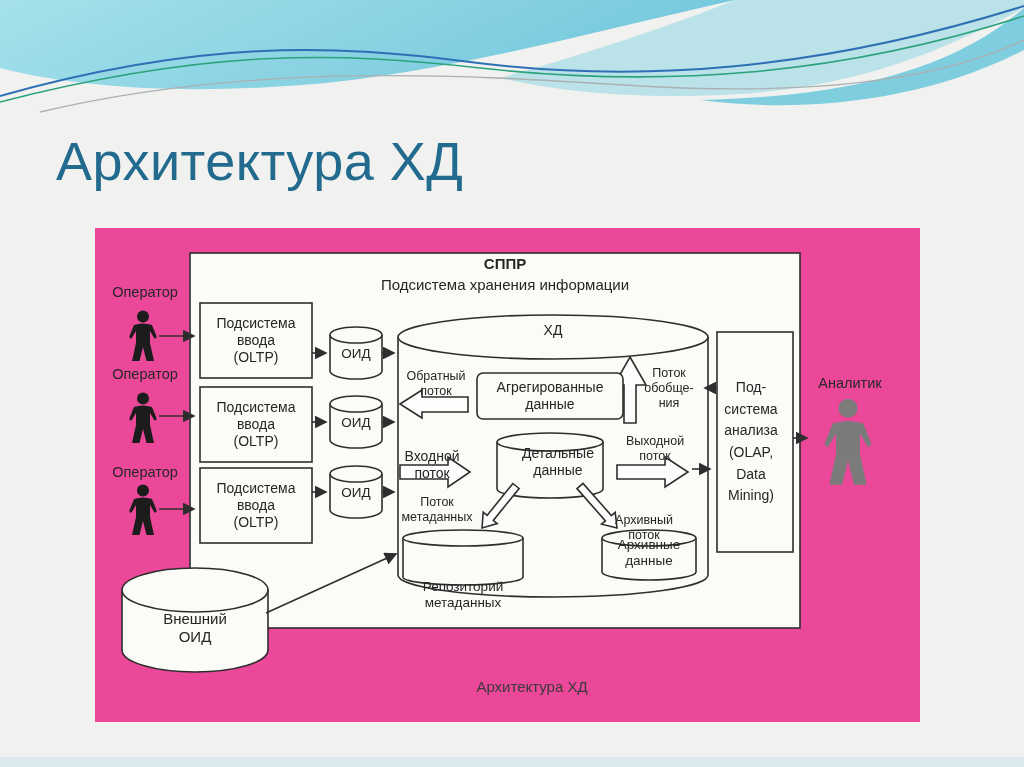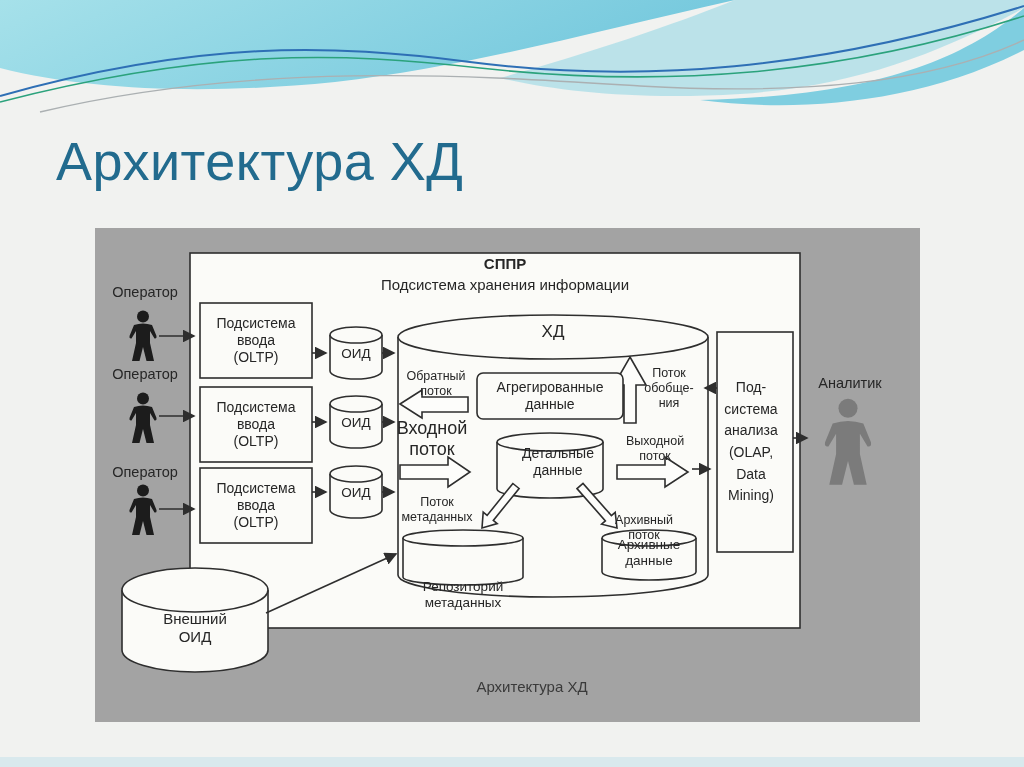--- a/index.html
+++ b/index.html
@@ -8,21 +8,21 @@
     background:#F1F2F0; font-family:"Liberation Sans", sans-serif;
   }
   .decor-top { position:absolute; left:0; top:0; }
   .bottom-strip { position:absolute; left:0; bottom:0; width:1024px; height:10px; background:#D9E9ED; }
   .title {
     position:absolute; left:56px; top:130px; width:800px;
     font-size:54px; color:#226B8E; letter-spacing:0.5px;
   }
   .scan {
     position:absolute; left:95px; top:228px; width:825px; height:494px;
-    background:#a3a3a3;
+    background:#ec4899;
   }
   .scan svg { position:absolute; left:0; top:0; }
   .lbl {
     position:absolute; color:#262626; text-align:center;
     white-space:pre-line; line-height:1.18;
   }
   .box-txt {
     position:absolute; display:flex; align-items:center; justify-content:center;
     text-align:center; white-space:pre-line; color:#262626; line-height:1.22;
   }
@@ -165,28 +165,28 @@
 ввода
 (OLTP)</div>
     <div class="box-txt" style="left:105px; top:240px; width:112px; height:75px; font-size:14px;">Подсистема
 ввода
 (OLTP)</div>
 
     <div class="lbl" style="left:235px; top:118px; width:52px; font-size:13.5px;">ОИД</div>
     <div class="lbl" style="left:235px; top:187px; width:52px; font-size:13.5px;">ОИД</div>
     <div class="lbl" style="left:235px; top:257px; width:52px; font-size:13.5px;">ОИД</div>
 
-    <div class="lbl" style="left:408px; top:94px; width:100px; font-size:17px;">ХД</div>
+    <div class="lbl" style="left:408px; top:94px; width:100px; font-size:14px;">ХД</div>
 
     <div class="lbl" style="left:295px; top:141px; width:92px; font-size:12.5px;">Обратный
 поток</div>
     <div class="lbl" style="left:543px; top:138px; width:62px; font-size:12.5px;">Поток
 обобще-
 ния</div>
-    <div class="lbl" style="left:294px; top:190px; width:86px; font-size:18px;">Входной
+    <div class="lbl" style="left:294px; top:220px; width:86px; font-size:14px;">Входной
 поток</div>
     <div class="lbl" style="left:518px; top:206px; width:84px; font-size:12.5px;">Выходной
 поток</div>
     <div class="lbl" style="left:294px; top:267px; width:96px; font-size:12.5px;">Поток
 метаданных</div>
     <div class="lbl" style="left:505px; top:269px; width:88px; font-size:12.5px;margin-top:16px;">Архивный
 поток</div>
 
     <div class="box-txt" style="left:382px; top:145px; width:146px; height:46px; font-size:14px;text-align:center;">Агрегированные
 данные</div>

